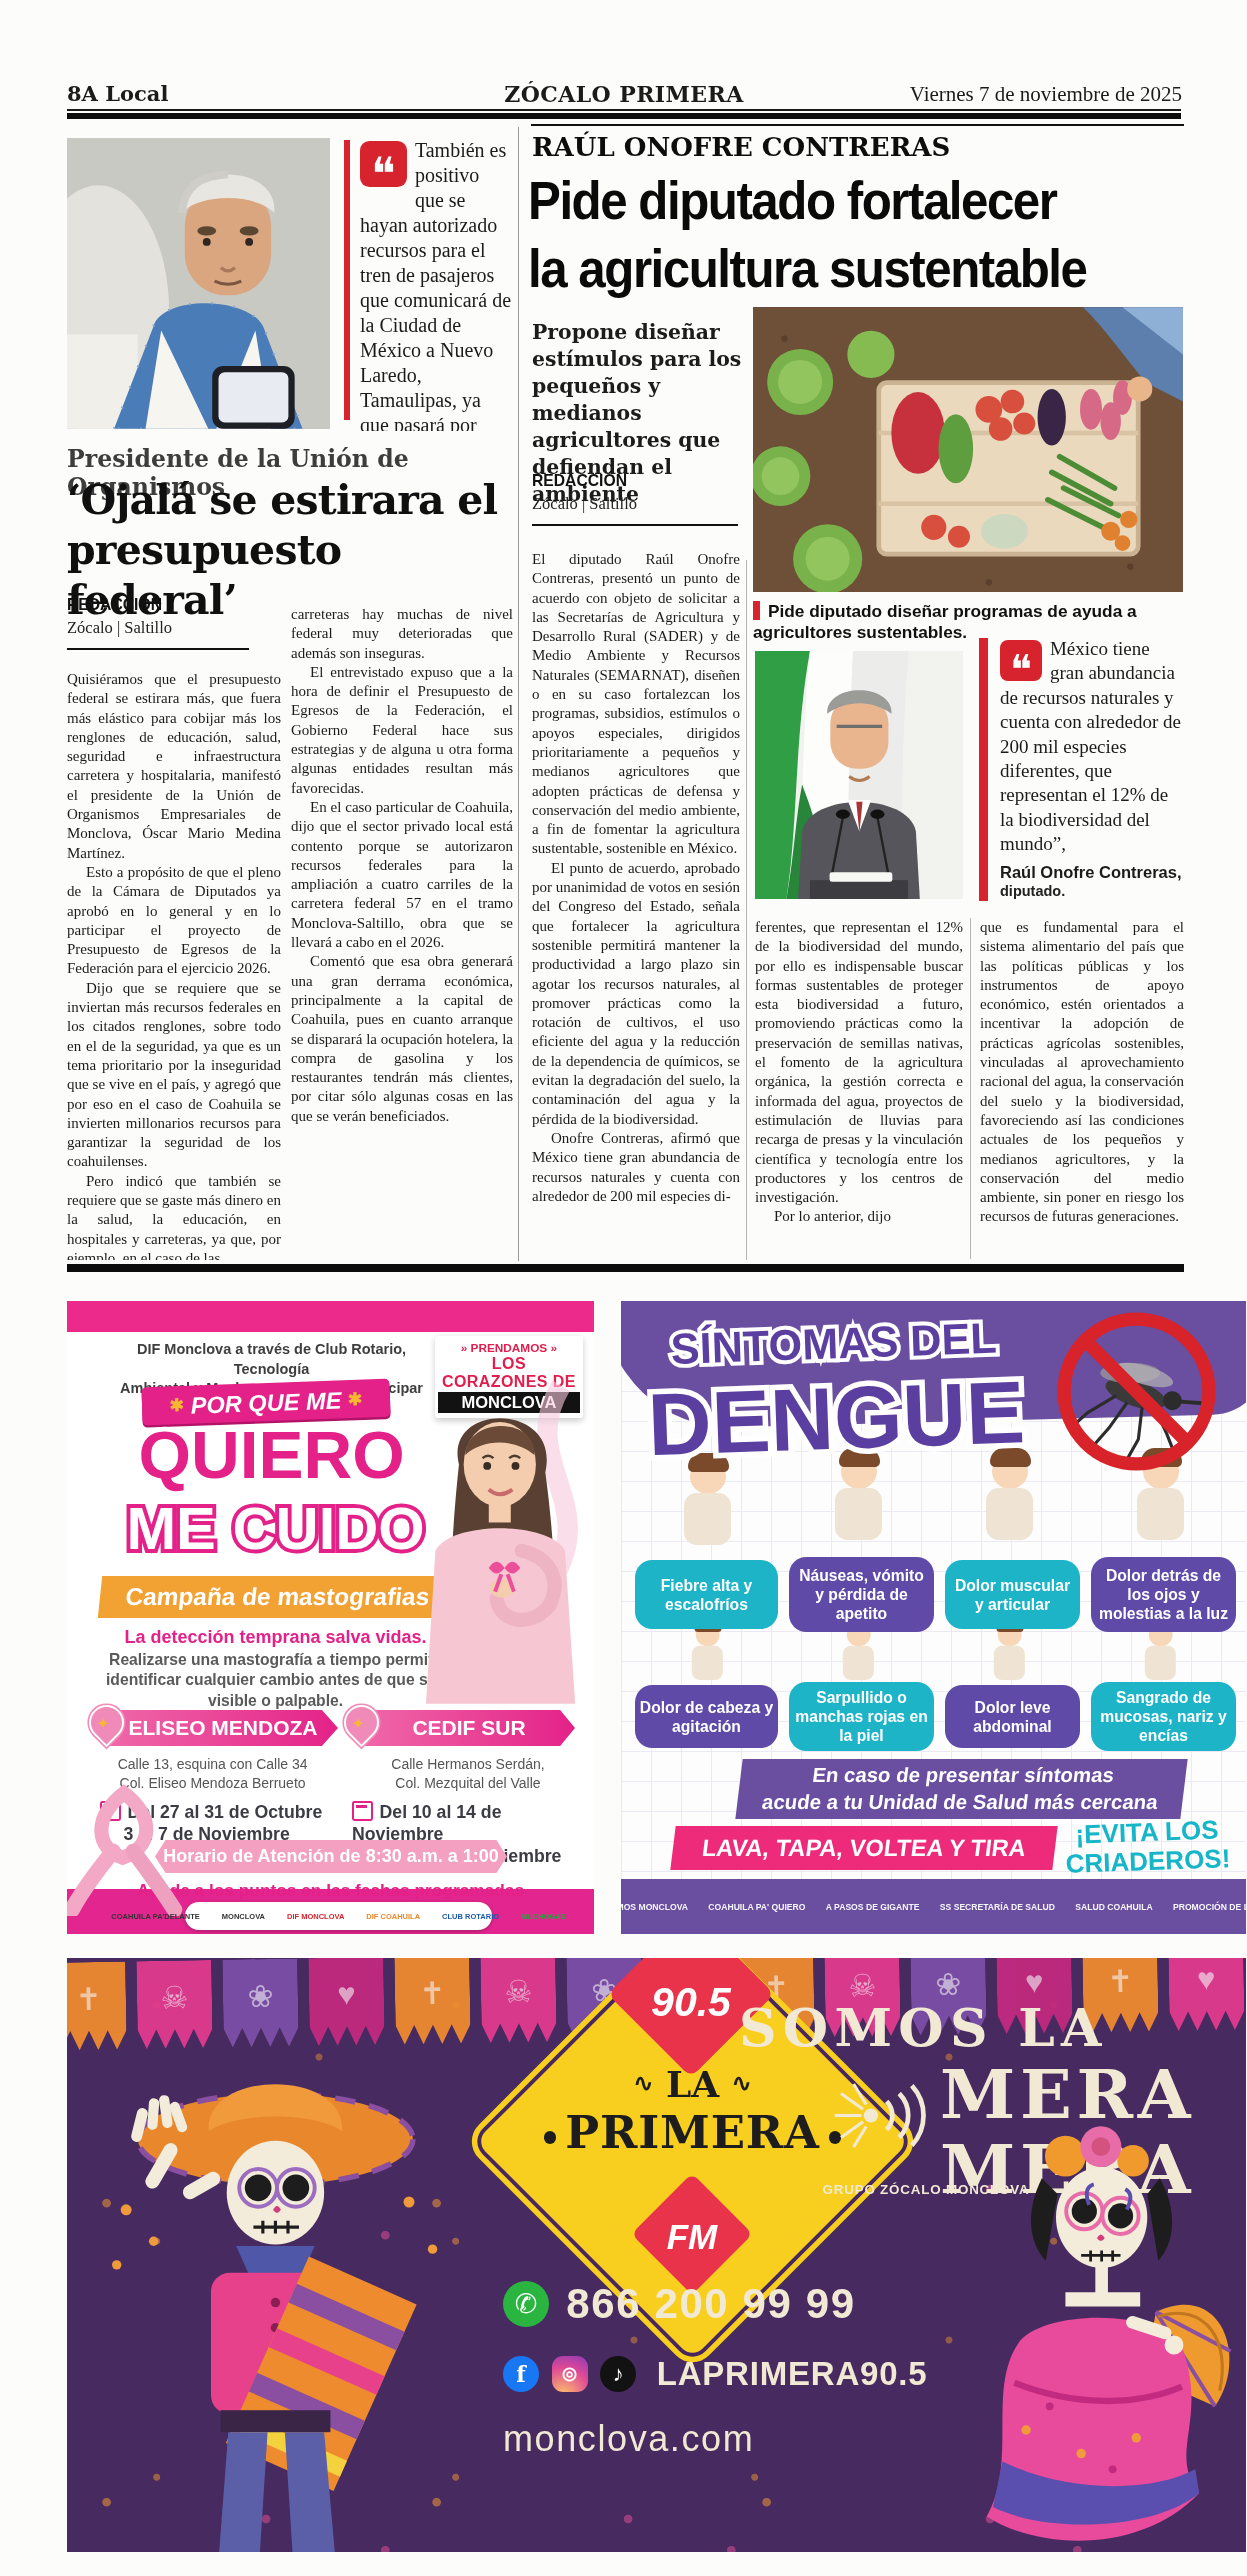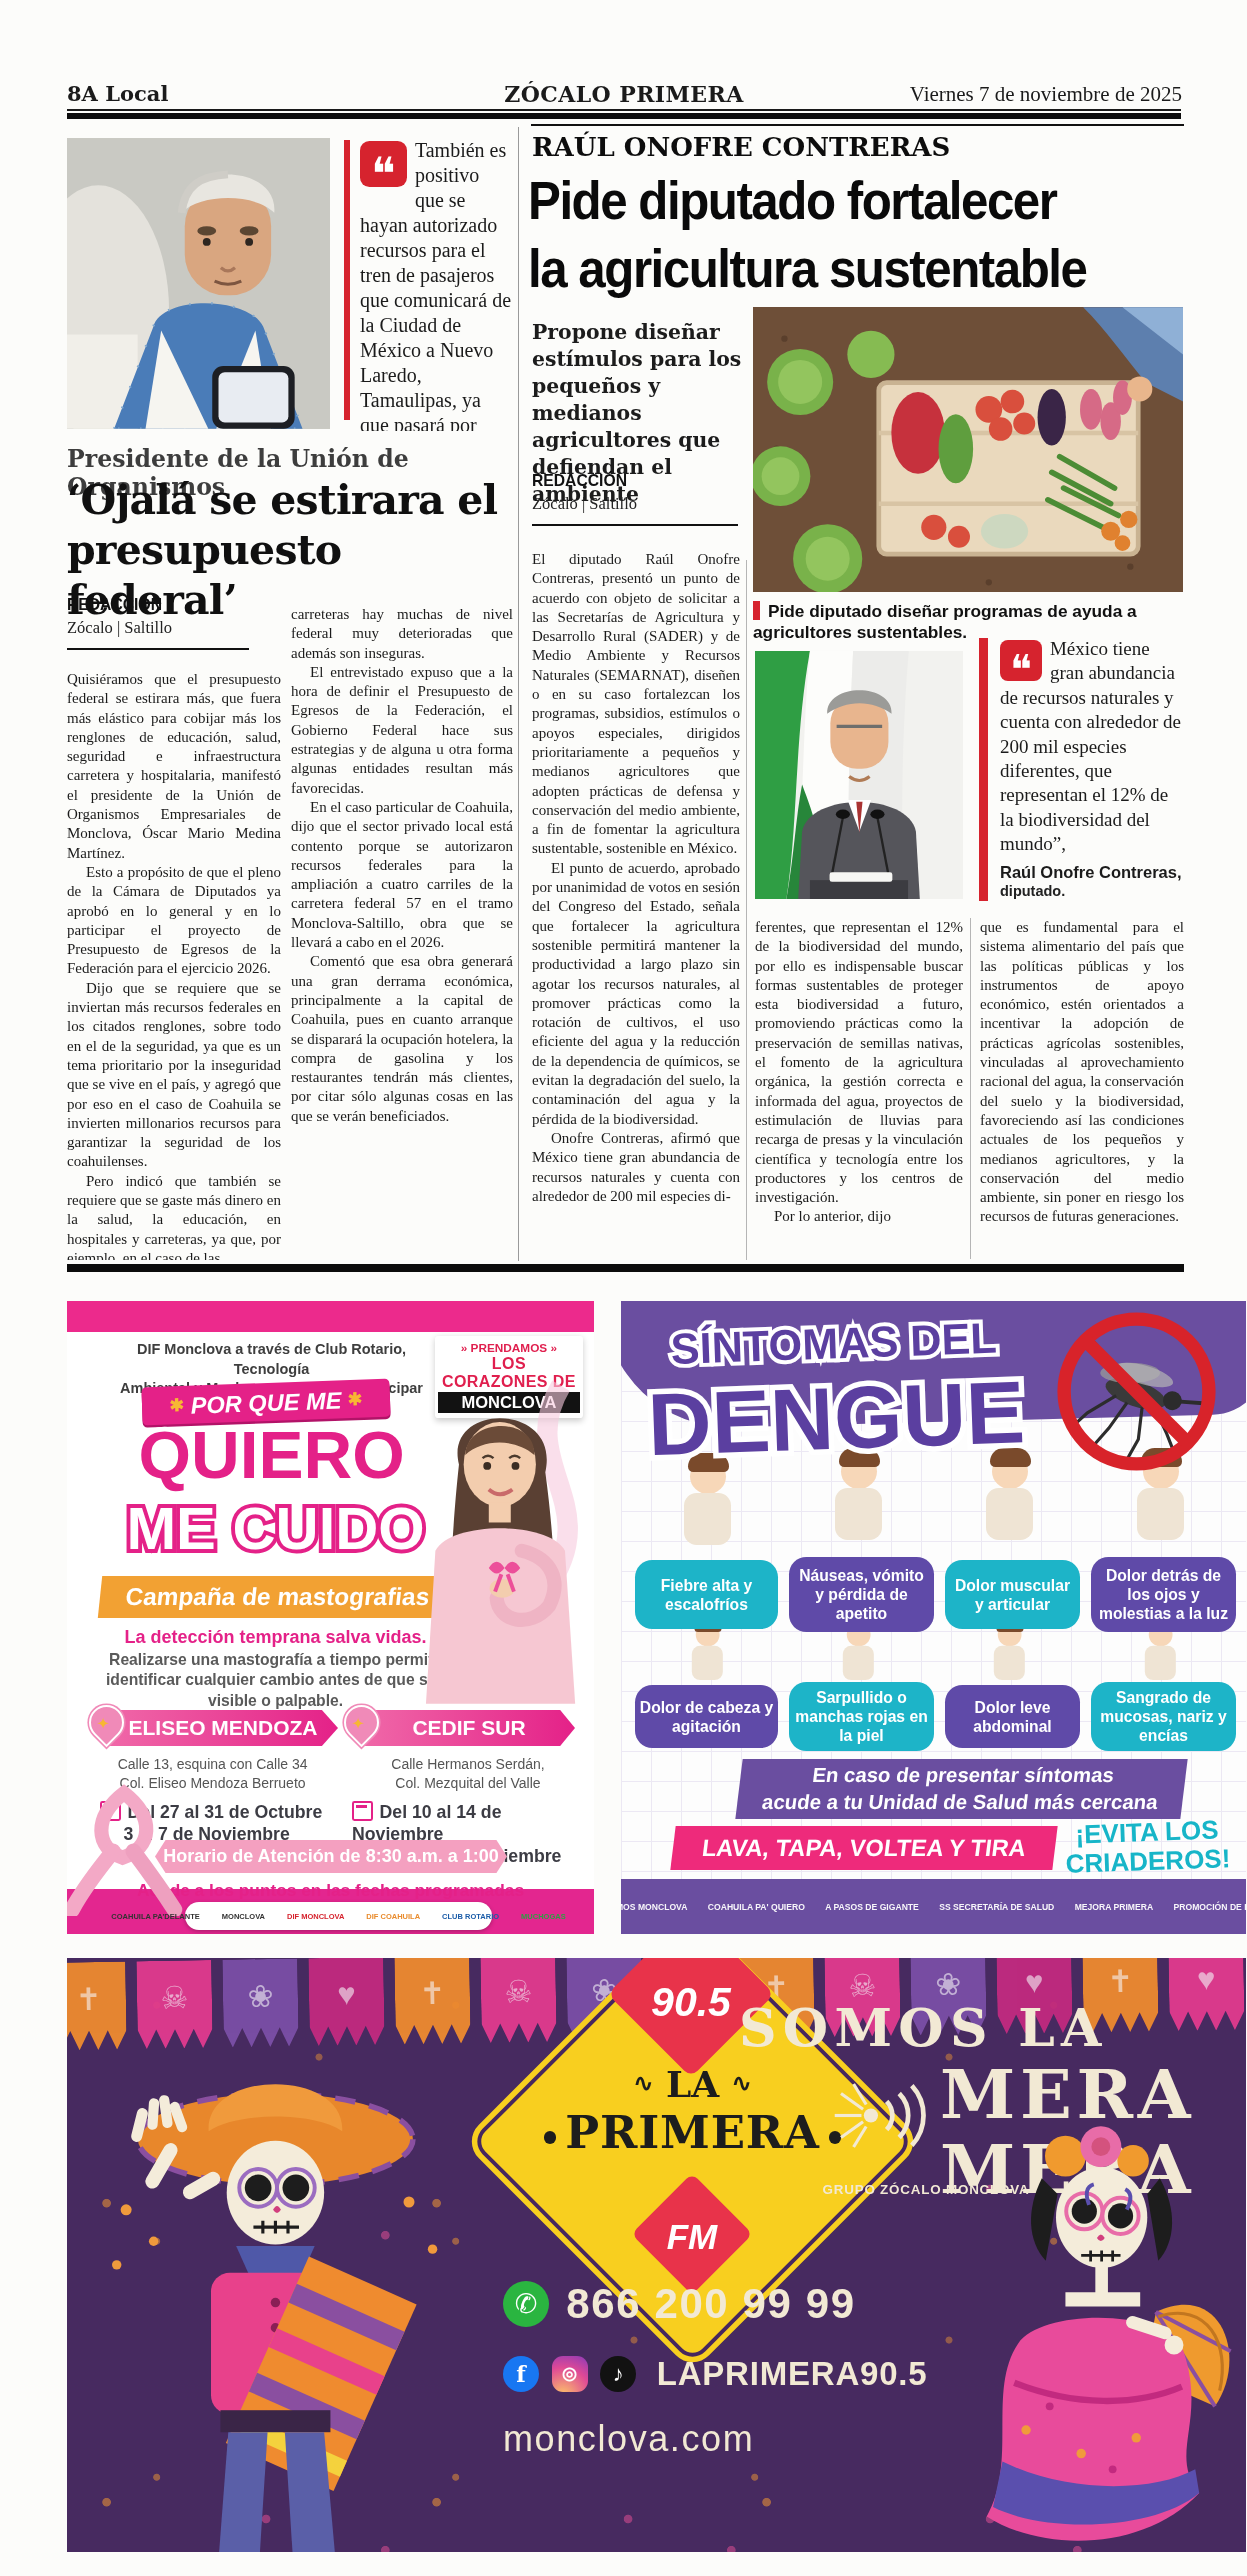--- a/index.html
+++ b/index.html
@@ -533,21 +533,21 @@
     <div class="avoid">
       <div>¡EVITA LOS</div>
       <div>CRIADEROS!</div>
     </div>
 
     <div class="fband">
       <span>PRENDAMOS MONCLOVA</span>
       <span>COAHUILA PA' QUIERO</span>
       <span>A PASOS DE GIGANTE</span>
       <span>SS SECRETARÍA DE SALUD</span>
-      <span>MEJORA PRIMERA</span>
+      <span>SALUD COAHUILA</span>
       <span>PROMOCIÓN DE LA SALUD</span>
     </div>
   </div>
 
   <div class="abs adR">
     <div class="flags">
       <div class="flag f-or"><span>✝</span></div>
       <div class="flag f-pk"><span>☠</span></div>
       <div class="flag f-pu"><span>❀</span></div>
       <div class="flag f-mg"><span>♥</span></div>

